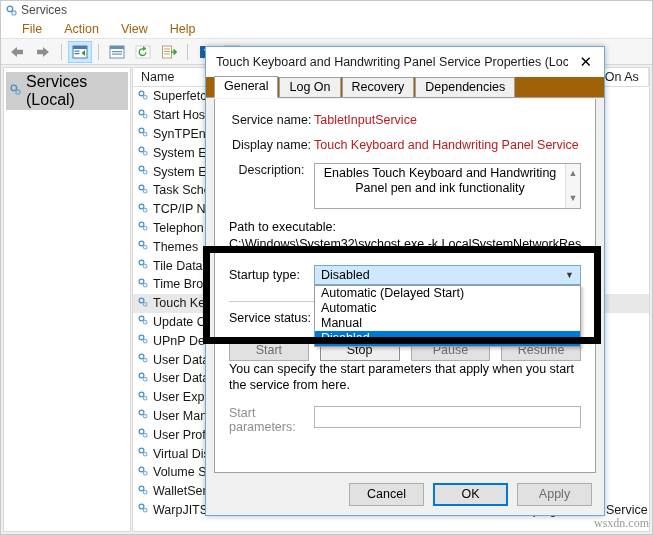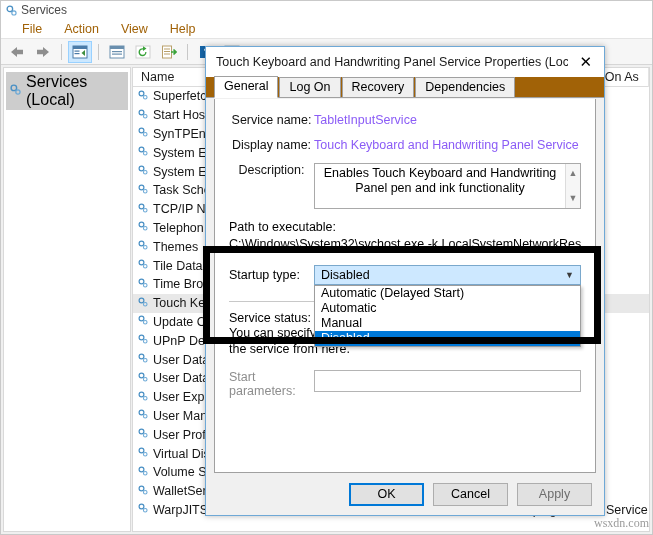--- a/index.html
+++ b/index.html
@@ -127,21 +127,21 @@
   .tab.active{ background:#ffffff; top:1px; padding-bottom:4px; border-bottom:1px solid #ffffff; }
 
   #tabpage{
     position:absolute; left:8px; top:52px; right:8px; bottom:42px;
     background:#ffffff; border:1px solid #a0a0a0; border-top:none;
     padding:14px 14px 0 14px;
   }
 
   .frow{ display:flex; margin-bottom:11px;text-align:center; }
   .flabel{ width:85px; font-size:12.5px; color:#111; flex:0 0 auto; }
-  .fvalue{ font-size:12.5px; color:#8b5cf6; }
+  .fvalue{ font-size:12.5px; color:#b91c1c; }
 
   #desc-box{
     flex:1; height:46px; border:1px solid #a9a9a9; background:#fff;
     display:flex; font-size:12.5px; line-height:15px;
     position:relative;
   }
   #desc-text{ padding:2px 4px; flex:1; }
   #desc-scroll{
     width:15px; background:#f6f6f6; border-left:1px solid #dcdcdc;
     display:flex; flex-direction:column; justify-content:space-between; align-items:center;
@@ -682,30 +682,36 @@
       </div>
     </div>
 
     <div id="sep-line"></div>
 
     <div id="status-row">
       <div id="status-label">Service status:</div>
       <div>Running</div>
     </div>
 
+    <div id="action-btns">
+      <div class="abtn">Start</div>
+      <div class="abtn enabled">Stop</div>
+      <div class="abtn">Pause</div>
+      <div class="abtn">Resume</div>
+    </div>
 
     <div id="hint">You can specify the start parameters that apply when you start the service from here.</div>
 
     <div id="params-row">
       <div id="params-label">Start parameters:</div>
       <input id="params-input" type="text" value="" style="">
     </div>
   </div>
 
   <div id="dlg-footer">
+    <div class="fbtn">Cancel</div>
     <div class="fbtn default">OK</div>
-    <div class="fbtn">Cancel</div>
     <div class="fbtn dim">Apply</div>
   </div>
 </div>
 
 <div id="annot"></div>
 <div id="watermark">wsxdn.com</div>
 
 </body></html>

